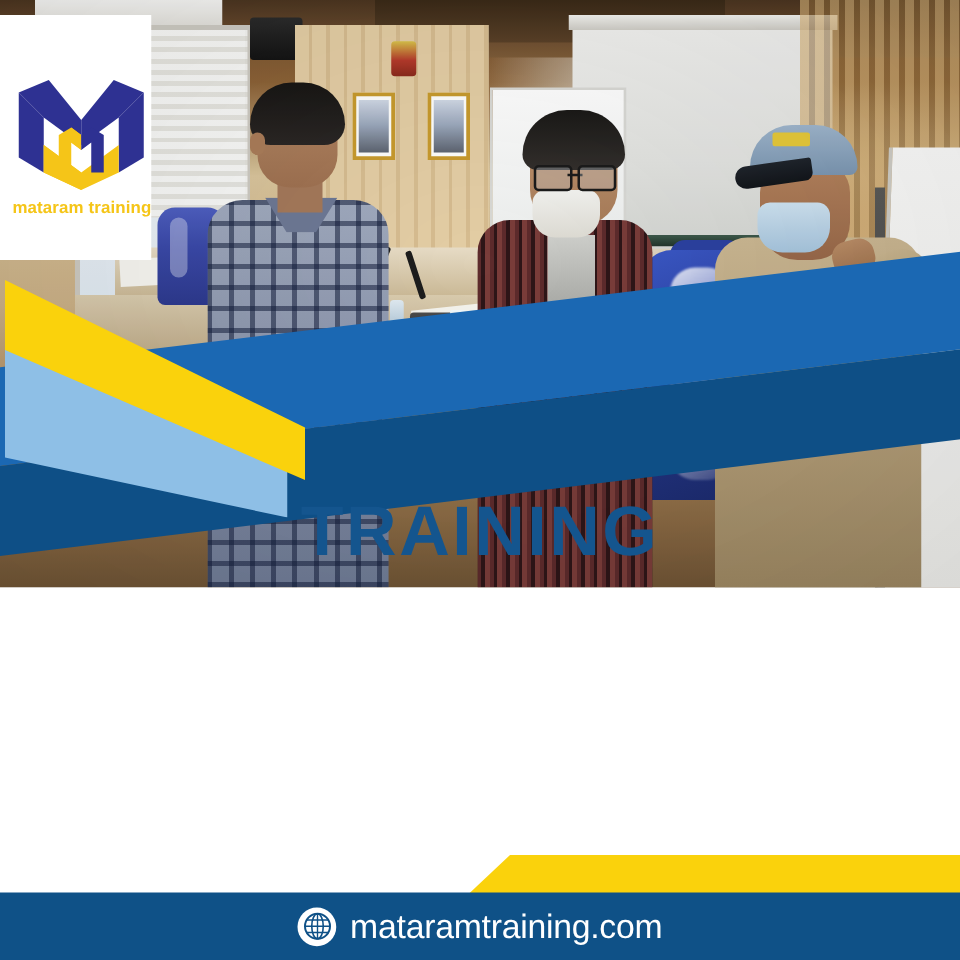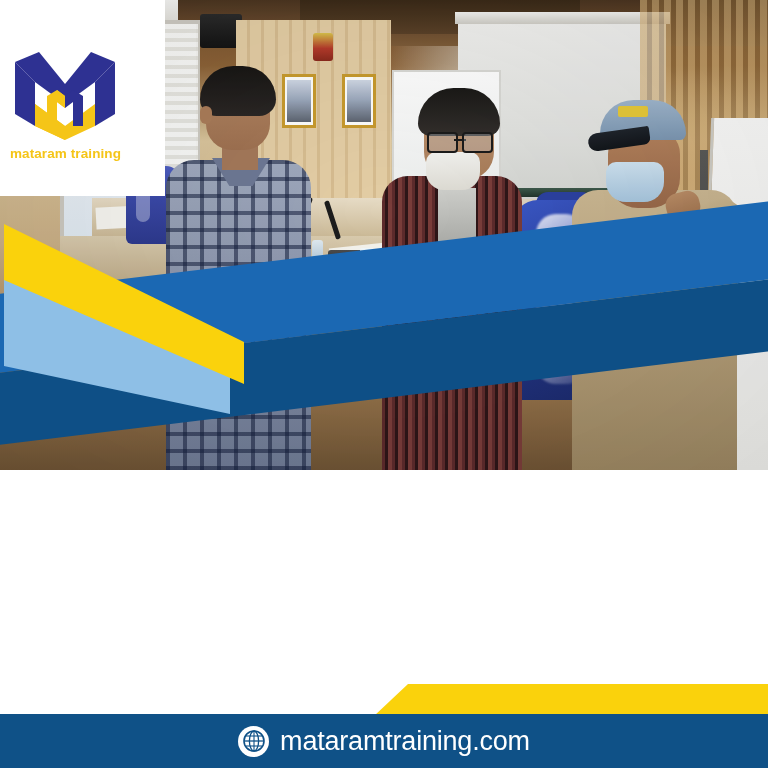--- a/index.html
+++ b/index.html
@@ -305,24 +305,23 @@
 
   
   .photo-blur{
     position:absolute;left:0;top:0;width:768px;height:470px;
     backdrop-filter:blur(0.4px);
     background:radial-gradient(ellipse 520px 360px at 50% 45%, rgba(0,0,0,0) 0%, rgba(0,0,0,.08) 100%);
   }
 
   
   .logo-box{
-    position:absolute;left:0;top:0;width:121px;height:196px;
+    position:absolute;left:0;top:12px;width:121px;height:196px;
     background:#ffffff;
     z-index:20;
-    padding-left:44px;
   }
   .logo-mark{
     position:absolute;left:13px;top:48px;width:104px;height:92px;
   }
   .logo-text{
     position:absolute;left:0;top:146px;width:131px;
     text-align:center;
     font-size:13.5px;font-weight:bold;color:#F5C518;
     letter-spacing:.1px;
     font-family:"Liberation Sans", sans-serif;
@@ -497,20 +496,21 @@
       </svg>
     </div>
     <div class="logo-text">mataram training</div>
   </div>
 
   <div class="band band-blue-main"></div>
   <div class="band band-blue-dark"></div>
   <div class="band band-yellow"></div>
   <div class="band band-lightblue"></div>
 
+  <div class="title">TRAINING</div>
 
   <div class="footer-yellow"></div>
   <div class="footer-bar">
     <span class="globe">
       <svg viewBox="0 0 24 24" width="24" height="24" aria-hidden="true">
         <circle cx="12" cy="12" r="10" fill="none" stroke="#0F5187" stroke-width="1.6"></circle>
         <ellipse cx="12" cy="12" rx="4.6" ry="10" fill="none" stroke="#0F5187" stroke-width="1.3"></ellipse>
         <line x1="2" y1="12" x2="22" y2="12" stroke="#0F5187" stroke-width="1.3"></line>
         <line x1="3.4" y1="7" x2="20.6" y2="7" stroke="#0F5187" stroke-width="1.1"></line>
         <line x1="3.4" y1="17" x2="20.6" y2="17" stroke="#0F5187" stroke-width="1.1"></line>

